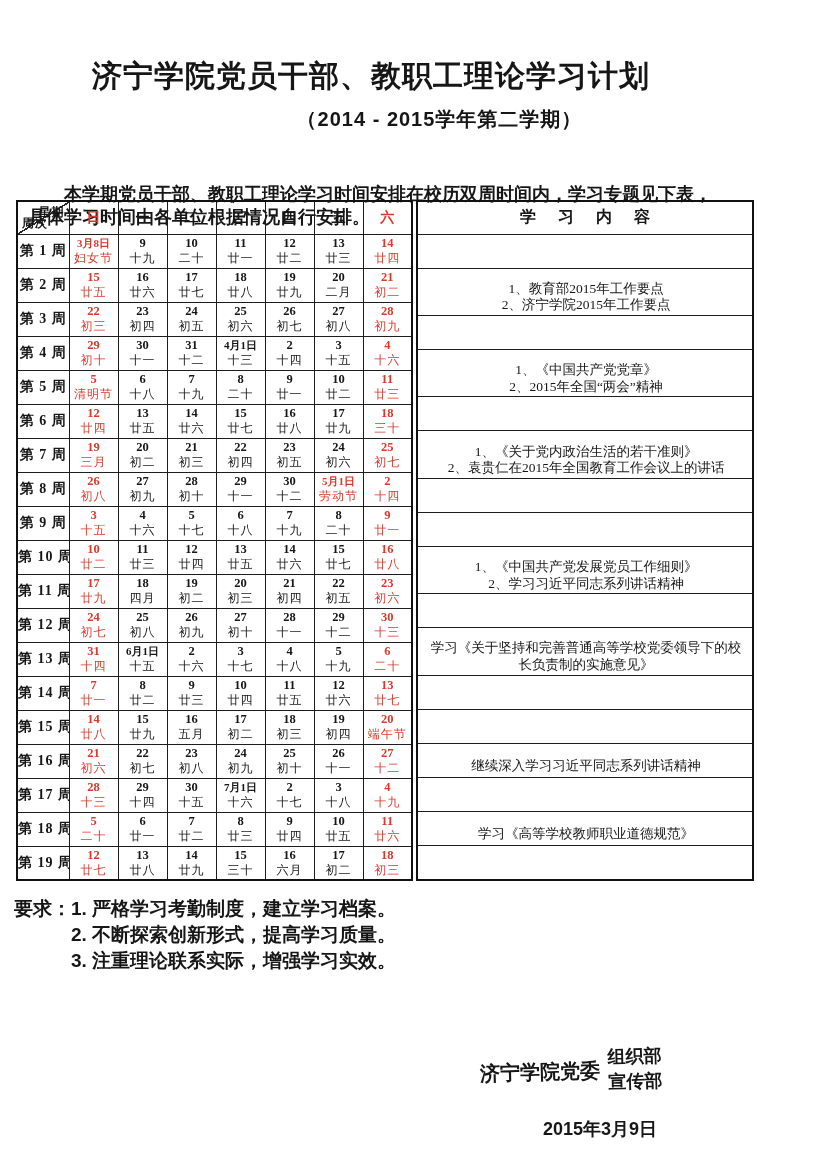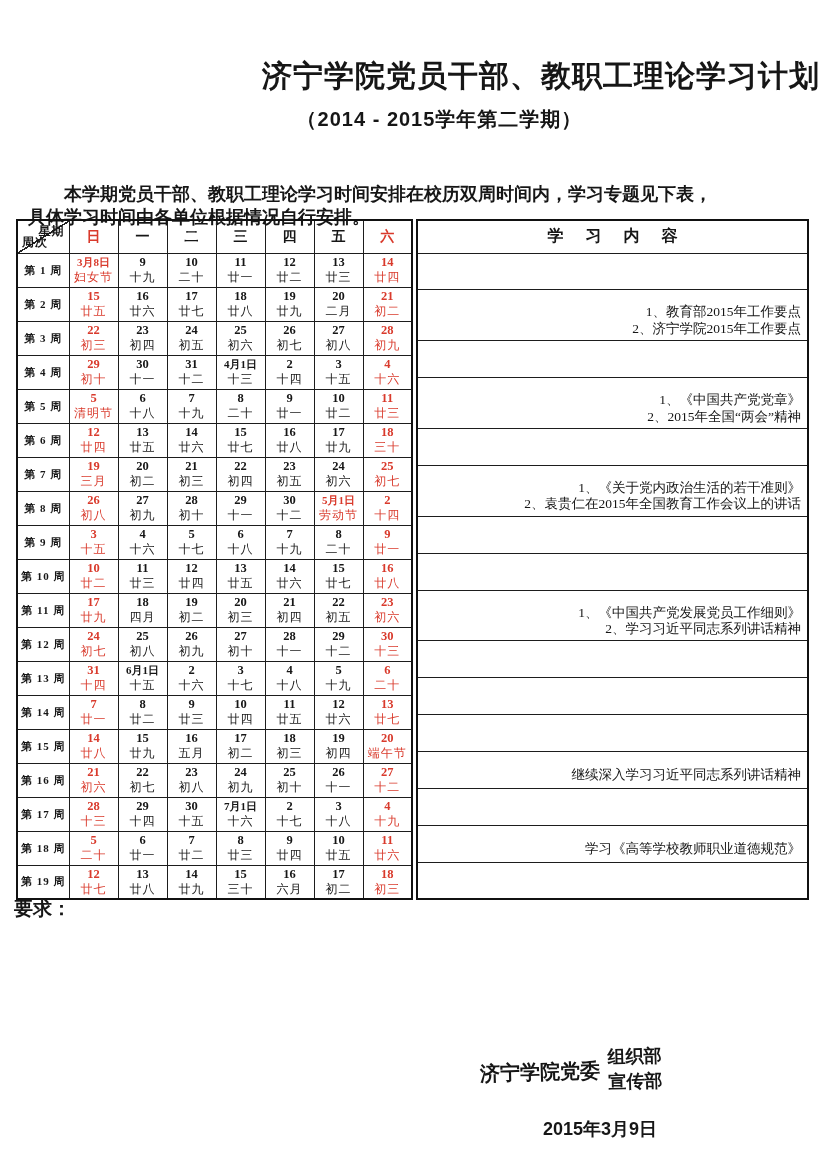--- a/index.html
+++ b/index.html
@@ -4,66 +4,66 @@
 <style>
   * { margin:0; padding:0; box-sizing:border-box; }
   html,body { background:#ffffff; }
   body {
     position:relative; width:820px; height:1160px; overflow:hidden;
     font-family:"Liberation Serif","DejaVu Serif",serif;
     color:#161616;
   }
   .title {
     position:absolute; top:56px; left:0; width:820px;
-    text-align:right; text-indent:52px;
+    text-align:left; text-indent:52px;
     font-family:"Liberation Sans","DejaVu Sans",sans-serif;
-    font-size:30px; font-weight:bold; letter-spacing:1px;
+    font-size:30px; font-weight:bold; letter-spacing:1px;padding-left:40px;
   }
   .subtitle {
     position:absolute; top:106px; left:0; width:820px;
     text-align:center; text-indent:48px;
     font-family:"Liberation Sans","DejaVu Sans",sans-serif;
     font-size:20px; font-weight:bold; letter-spacing:1px;padding-left:11px;
   }
   .intro {
     position:absolute; top:147px; left:28px; width:782px;
     font-family:"Liberation Sans","DejaVu Sans",sans-serif;
     font-size:18px; font-weight:600; line-height:23px;
   }
   .intro .l1 { text-indent:2em;margin-top:36px; }
 
-  .grid { position:absolute; top:219px; left:16px; display:flex; gap:3px; }
+  .grid { position:absolute; top:200px; left:16px; display:flex; gap:3px; }
   table { border-collapse:collapse; table-layout:fixed; }
   table.cal  { width:395px; }
-  table.content { width:393px; }
+  table.content { width:338px; }
   th,td { border:1px solid #1d1d1d; text-align:center; vertical-align:middle; overflow:hidden; }
   table { border:2px solid #111; }
   tr.hdr { height:33px; }
   tr.wk-row { height:34px; }
 
   .corner { position:relative; padding:0; }
   .corner .diag {
     position:absolute; inset:0;
     background:linear-gradient(to bottom right,
       transparent calc(50% - 0.8px), #222 calc(50% - 0.8px),
       #222 calc(50% + 0.8px), transparent calc(50% + 0.8px));
   }
   .corner .c-top { position:absolute; top:2px; right:4px; font-size:12px; font-weight:bold; letter-spacing:1px; }
   .corner .c-bot { position:absolute; bottom:2px; left:4px; font-size:12px; font-weight:bold; letter-spacing:1px;margin-top:12px; }
 
   .day-h { font-size:14px; font-weight:600; }
-  .wk { font-size:11px; font-weight:bold; letter-spacing:1px; white-space:nowrap; }
+  .wk { font-size:14px; font-weight:bold; letter-spacing:1px; white-space:nowrap; }
   td.day { padding:1px 0; line-height:15px; }
   td.day .n { font-size:12.5px; font-weight:bold; white-space:nowrap; }
   td.day .n.sm { font-size:11px; }
   td.day .l { font-size:12px; letter-spacing:1px; white-space:nowrap; }
   .red, td.day.red .n, td.day.red .l { color:var(--red); }
 
   .content-h { font-size:16px; font-weight:bold; letter-spacing:9px; text-indent:9px; }
-  td.ct { text-align:right; padding:12px 6px 1px 8px; }
+  td.ct { text-align:center; padding:12px 6px 1px 8px; }
   td.ct .cl { font-size:13.5px; line-height:16.5px; }
 
   .reqs {
     position:absolute; top:896px; left:14px;
     font-family:"Liberation Sans","DejaVu Sans",sans-serif;
     font-size:19px; font-weight:700; line-height:26px;
     display:flex;
   }
   .reqs .req-items { }
   .sig {
@@ -755,20 +755,25 @@
         <tr class="wk-row">
           <td class="ct">
             <div class="cl">1、《中国共产党发展党员工作细则》</div>
             <div class="cl">2、学习习近平同志系列讲话精神</div>
           </td>
         </tr>
         <tr class="wk-row">
           <td class="ct"></td>
         </tr>
         <tr class="wk-row">
+          <td class="ct">
+            <div class="cl">学习《关于坚持和完善普通高等学校党委领导下的校长负责制的实施意见》</div>
+          </td>
+        </tr>
+        <tr class="wk-row">
           <td class="ct"></td>
         </tr>
         <tr class="wk-row">
           <td class="ct"></td>
         </tr>
         <tr class="wk-row">
           <td class="ct">
             <div class="cl">继续深入学习习近平同志系列讲话精神</div>
           </td>
         </tr>
@@ -782,20 +787,25 @@
         </tr>
         <tr class="wk-row">
           <td class="ct"></td>
         </tr>
       </tbody>
   </table>
 </div>
 
 <div class="reqs">
   <div class="req-label">要求：</div>
+  <div class="req-items">
+    <div>1. 严格学习考勤制度，建立学习档案。</div>
+    <div>2. 不断探索创新形式，提高学习质量。</div>
+    <div>3. 注重理论联系实际，增强学习实效。</div>
+  </div>
 </div>
 
 <div class="sig">
   <div class="org">济宁学院党委</div>
   <div class="depts">
     <span>组织部</span>
     <span>宣传部</span>
   </div>
 </div>
 

